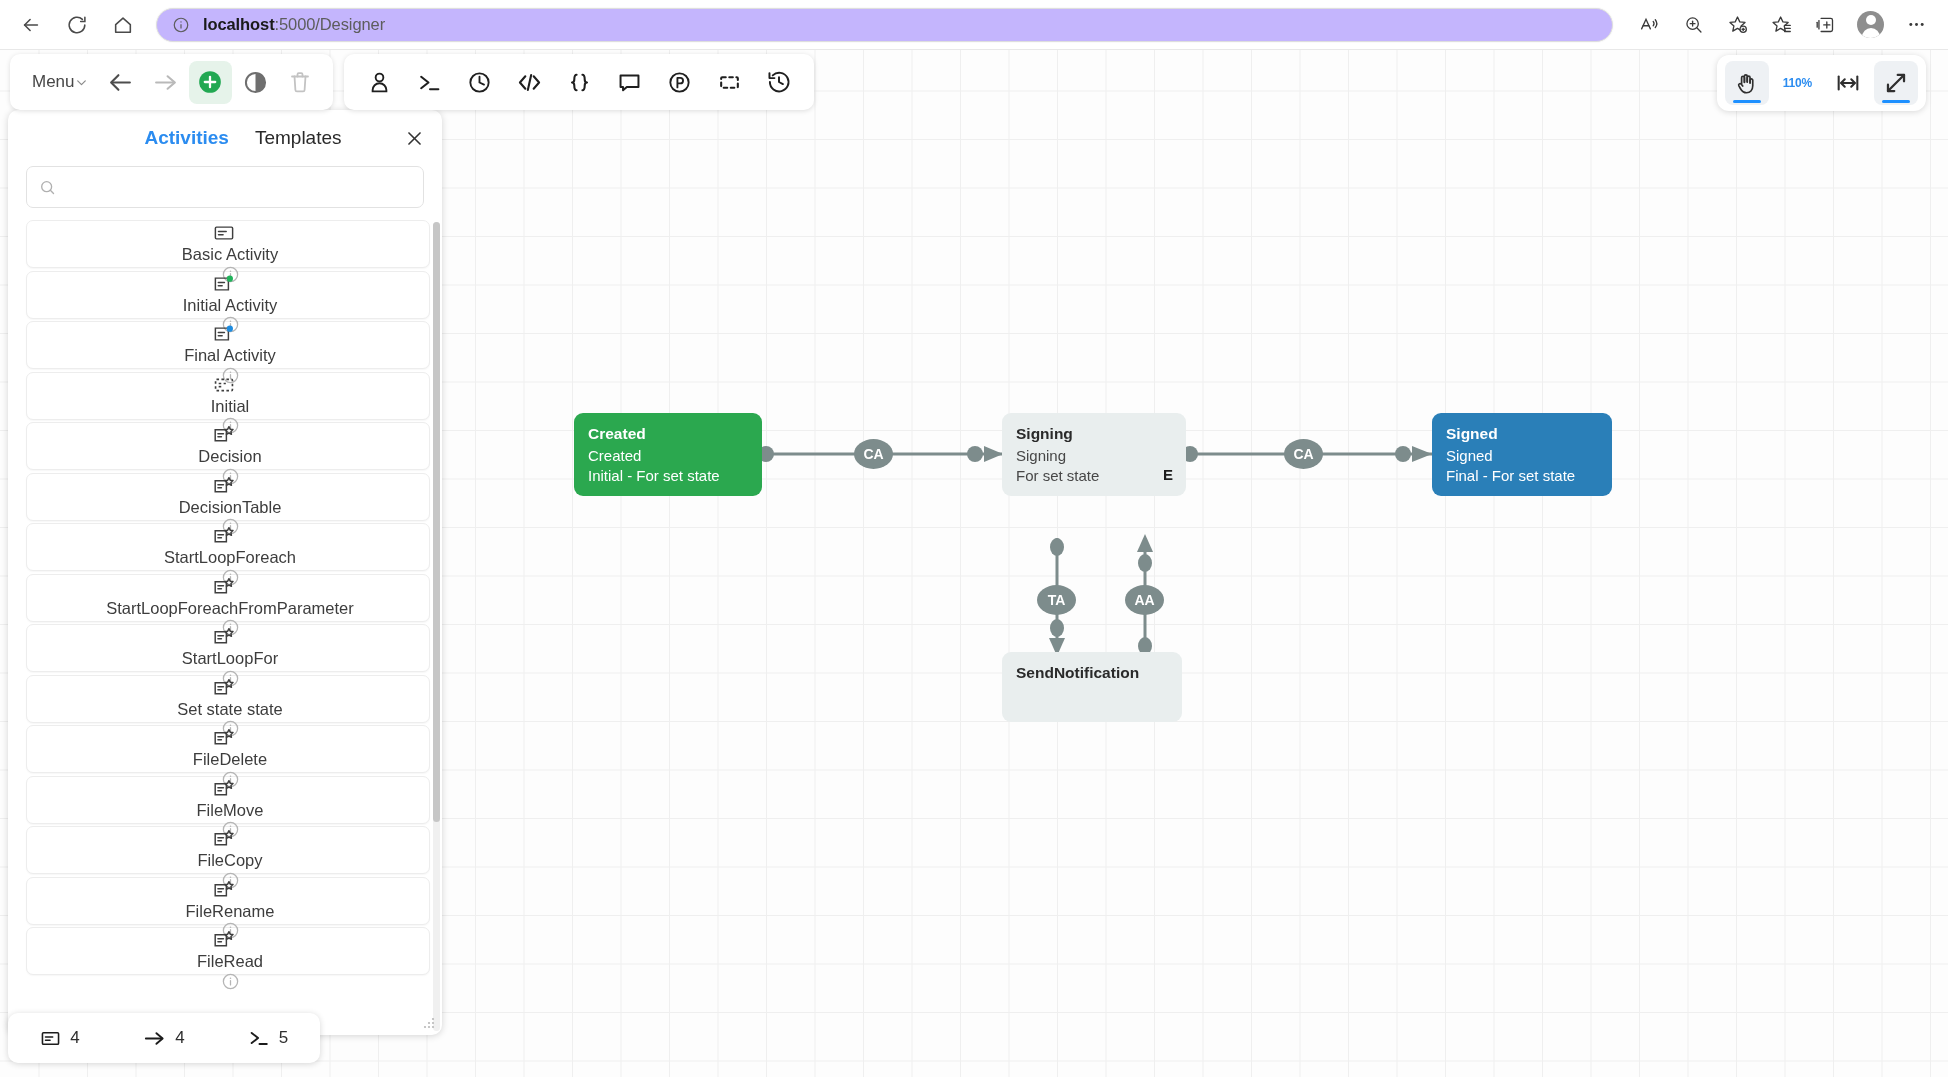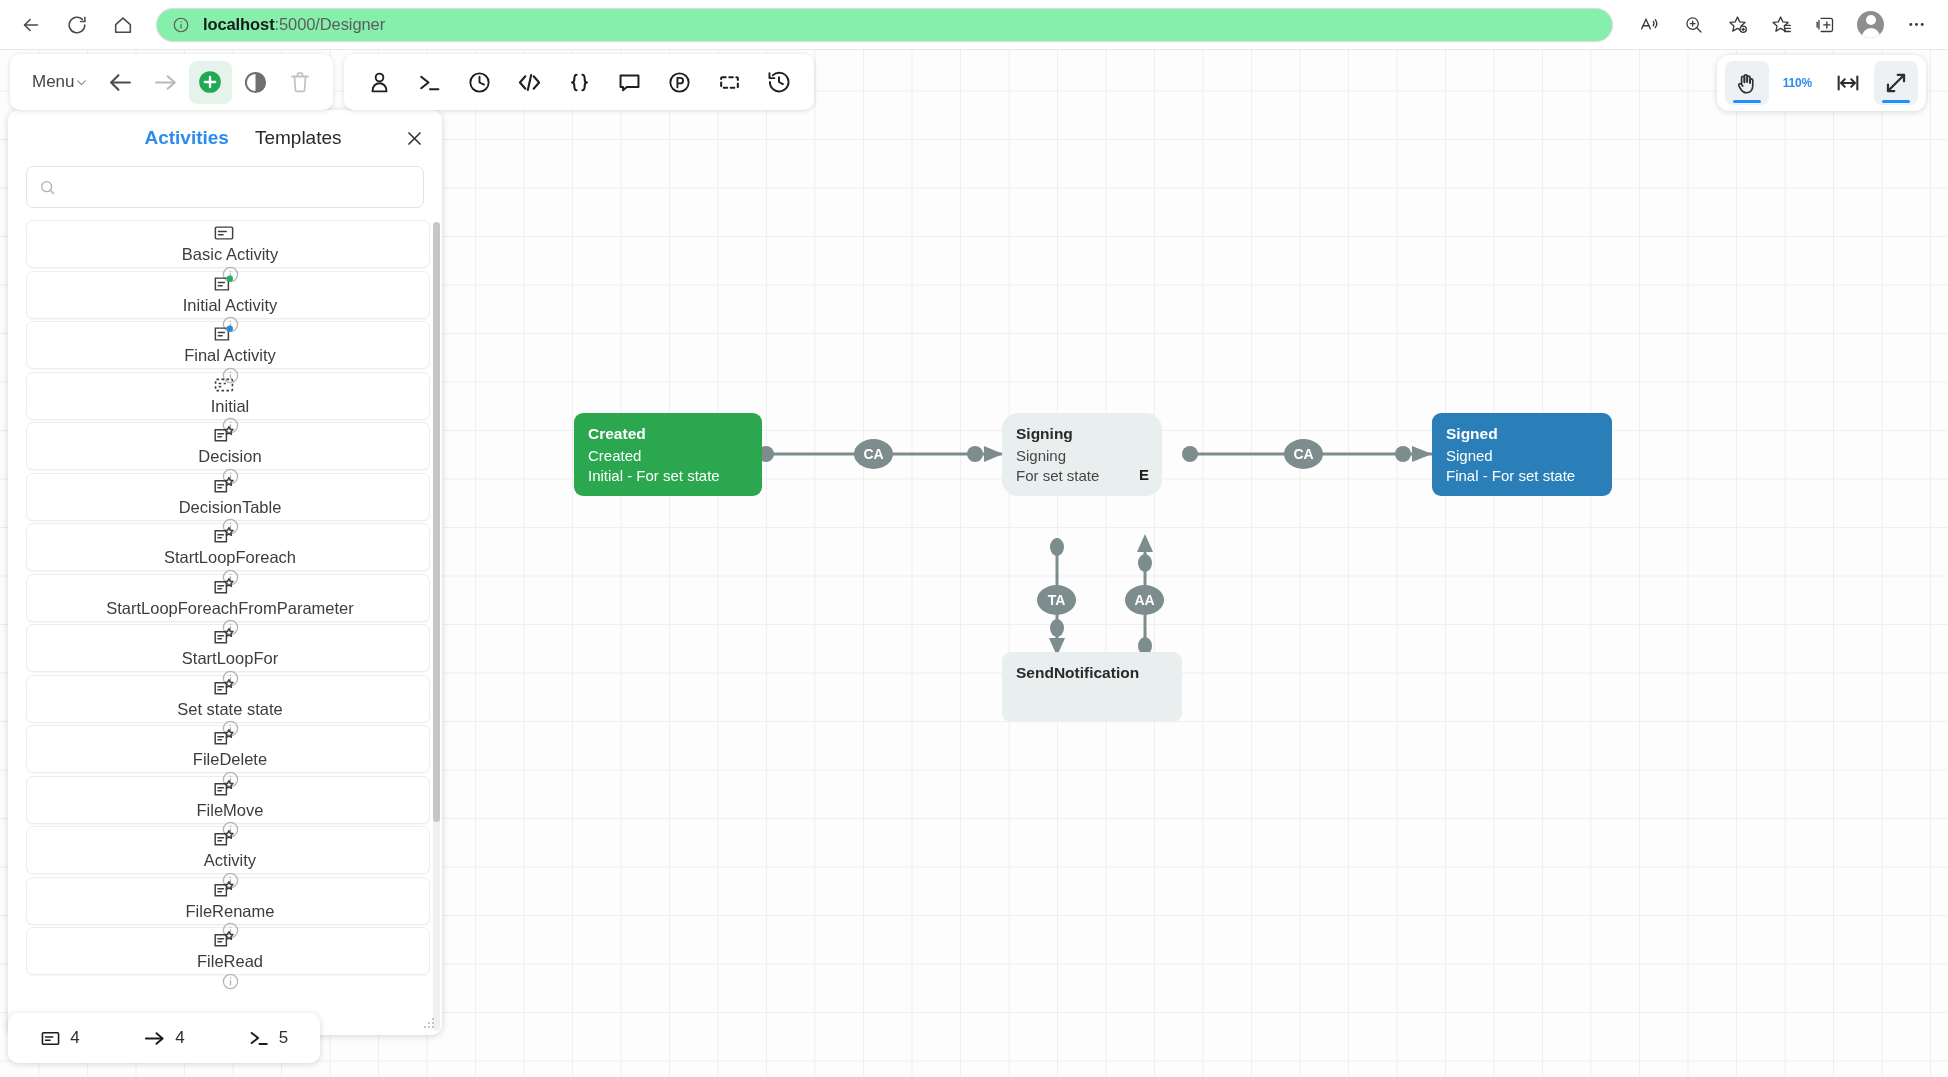--- a/index.html
+++ b/index.html
@@ -19,21 +19,21 @@
     border-bottom:1px solid #e8e8e8;
   }
   .nav-btn{
     width:38px;height:38px;margin-left:8px;border-radius:6px;
     display:flex;align-items:center;justify-content:center;color:#4a4a4a;
     flex:0 0 auto; cursor:pointer;
   }
   .nav-btn:first-child{margin-left:12px;}
   #url-bar{
     flex:1 1 auto; height:34px; margin:0 14px 0 14px;
-    background:#86efac; border:1px solid #dedede; border-radius:17px;
+    background:#c4b5fd; border:1px solid #dedede; border-radius:17px;
     display:flex; align-items:center; padding:0 14px; cursor:text;
     box-shadow:0 0 0 1px rgba(0,0,0,0.02);
   }
   #url-info-icon{
     width:20px;height:20px;margin-right:12px;color:#5c5c5c;flex:0 0 auto;
     display:flex;align-items:center;justify-content:center;
   }
   #url-text{font-size:16.5px;color:#5d5d5d;letter-spacing:-0.1px;white-space:nowrap;}
   #url-text b{color:#1a1a1a;font-weight:700;}
   .chrome-right{display:flex;align-items:center;padding-right:10px;flex:0 0 auto;}
@@ -308,21 +308,21 @@
       <ellipse cx="1145" cy="513" rx="7" ry="9" fill="#7d8c8c"></ellipse>
       <ellipse cx="1145" cy="596" rx="7" ry="9" fill="#7d8c8c"></ellipse>
     </svg>
 
     <div class="node node-green" style="left:574px;top:363px;width:188px;height:83px;">
       <div class="n-title">Created</div>
       <div class="n-sub">Created</div>
       <div class="n-meta">Initial - For set state</div>
     </div>
 
-    <div class="node node-grey" style="left:1002px;top:363px;width:160px;height:83px;position:absolute;border-radius:16px;">
+    <div class="node node-grey" style="left:1002px;top:363px;width:184px;height:83px;position:absolute;">
       <div class="n-title">Signing</div>
       <div class="n-sub">Signing</div>
       <div class="n-meta">For set state</div>
       <div class="badge-E">E</div>
     </div>
 
     <div class="node node-blue" style="left:1432px;top:363px;width:180px;height:83px;">
       <div class="n-title">Signed</div>
       <div class="n-sub">Signed</div>
       <div class="n-meta">Final - For set state</div>
@@ -736,21 +736,21 @@
         </div>
         <div class="activity-item">
           <span class="ai-icon">
             <svg width="22" height="22" viewBox="0 0 24 24" fill="none" stroke="currentColor" stroke-width="1.6">
               <path d="M2.4 6.2h12.2v12.1H2.4z"></path>
               <line x1="5.4" y1="10.6" x2="11.4" y2="10.6" stroke-linecap="round"></line>
               <line x1="5.4" y1="14" x2="9.2" y2="14" stroke-linecap="round"></line>
               <path d="M17.4 2.9l1.35 2.75 3.05.43-2.2 2.15.52 3.02-2.72-1.43-2.72 1.43.52-3.02-2.2-2.15 3.05-.43z" stroke-linejoin="round"></path>
             </svg>
           </span>
-          <span class="ai-label">Activity</span>
+          <span class="ai-label">FileCopy</span>
           <span class="ai-info">
             <svg width="19" height="19" viewBox="0 0 24 24" fill="none" stroke="currentColor" stroke-width="1.6">
               <circle cx="12" cy="12" r="9"></circle>
               <line x1="12" y1="11" x2="12" y2="16.4" stroke-linecap="round"></line>
               <circle cx="12" cy="7.8" r="1" fill="currentColor" stroke="none"></circle>
             </svg>
           </span>
         </div>
         <div class="activity-item">
           <span class="ai-icon">

